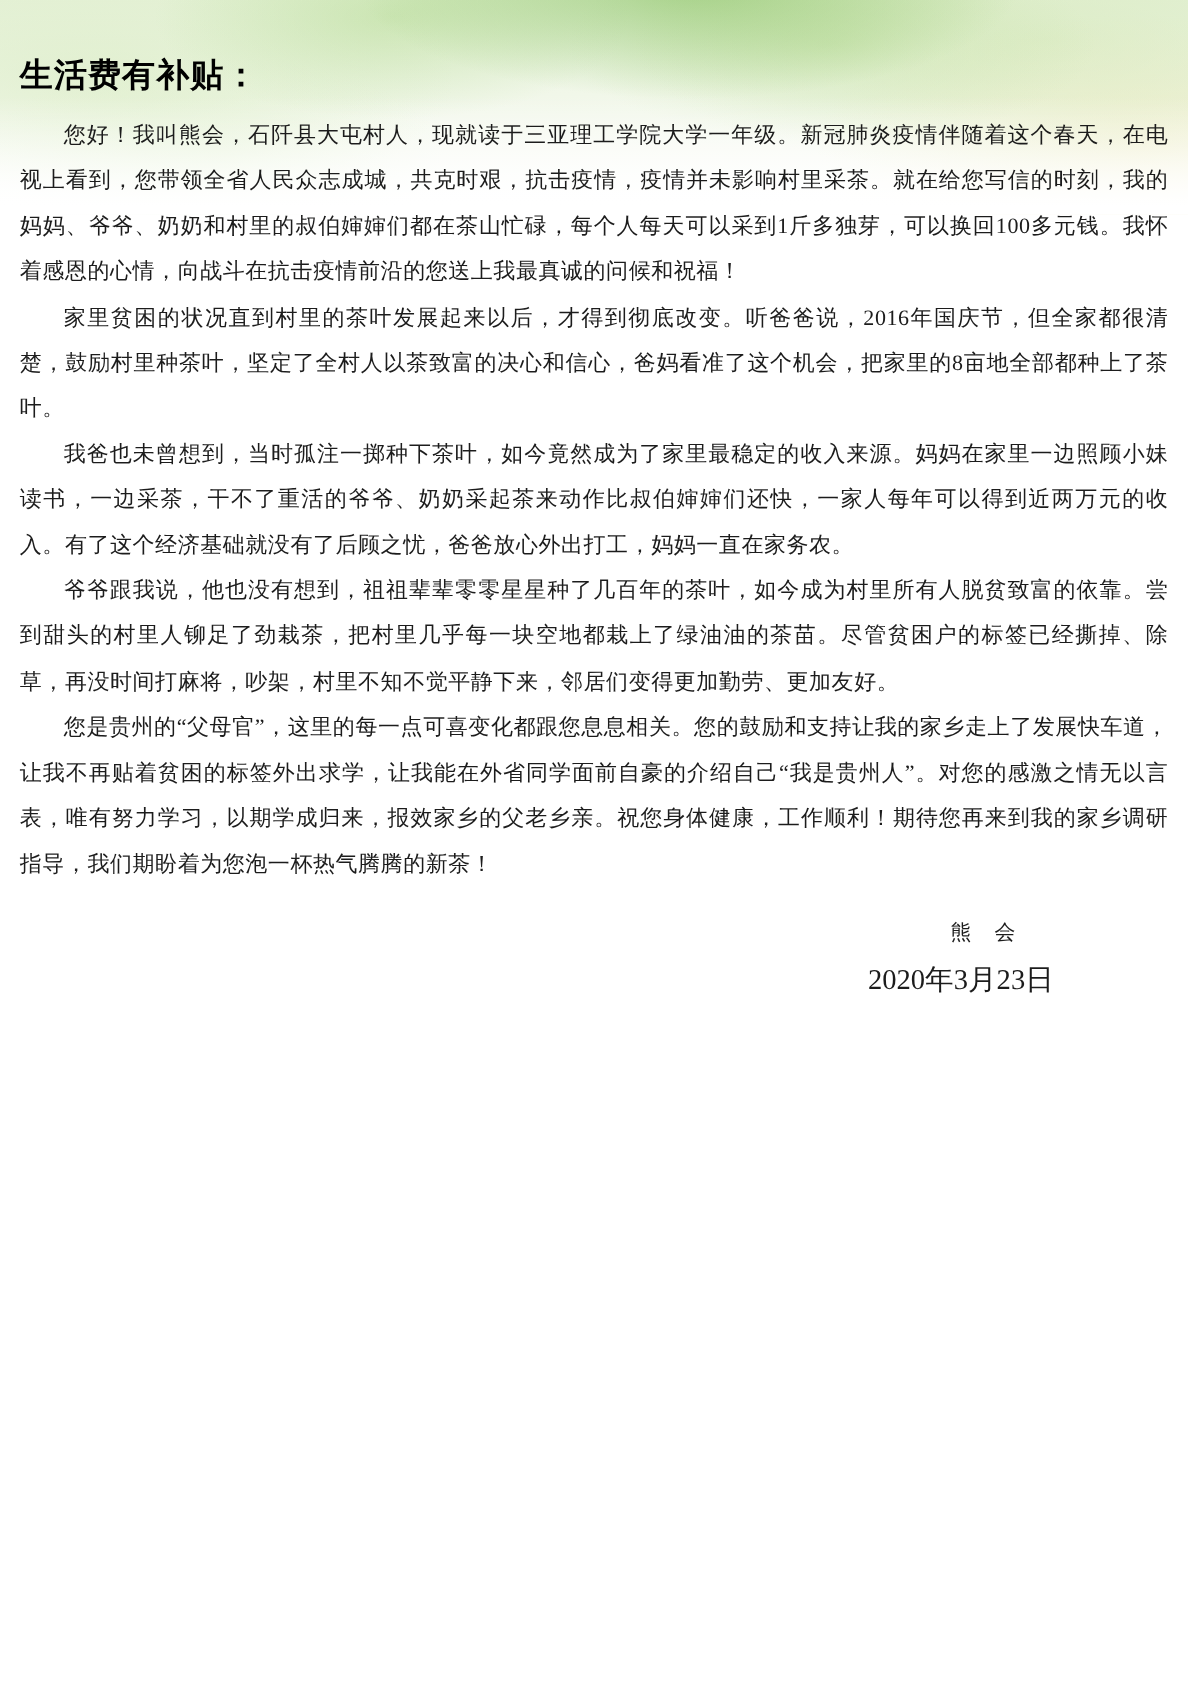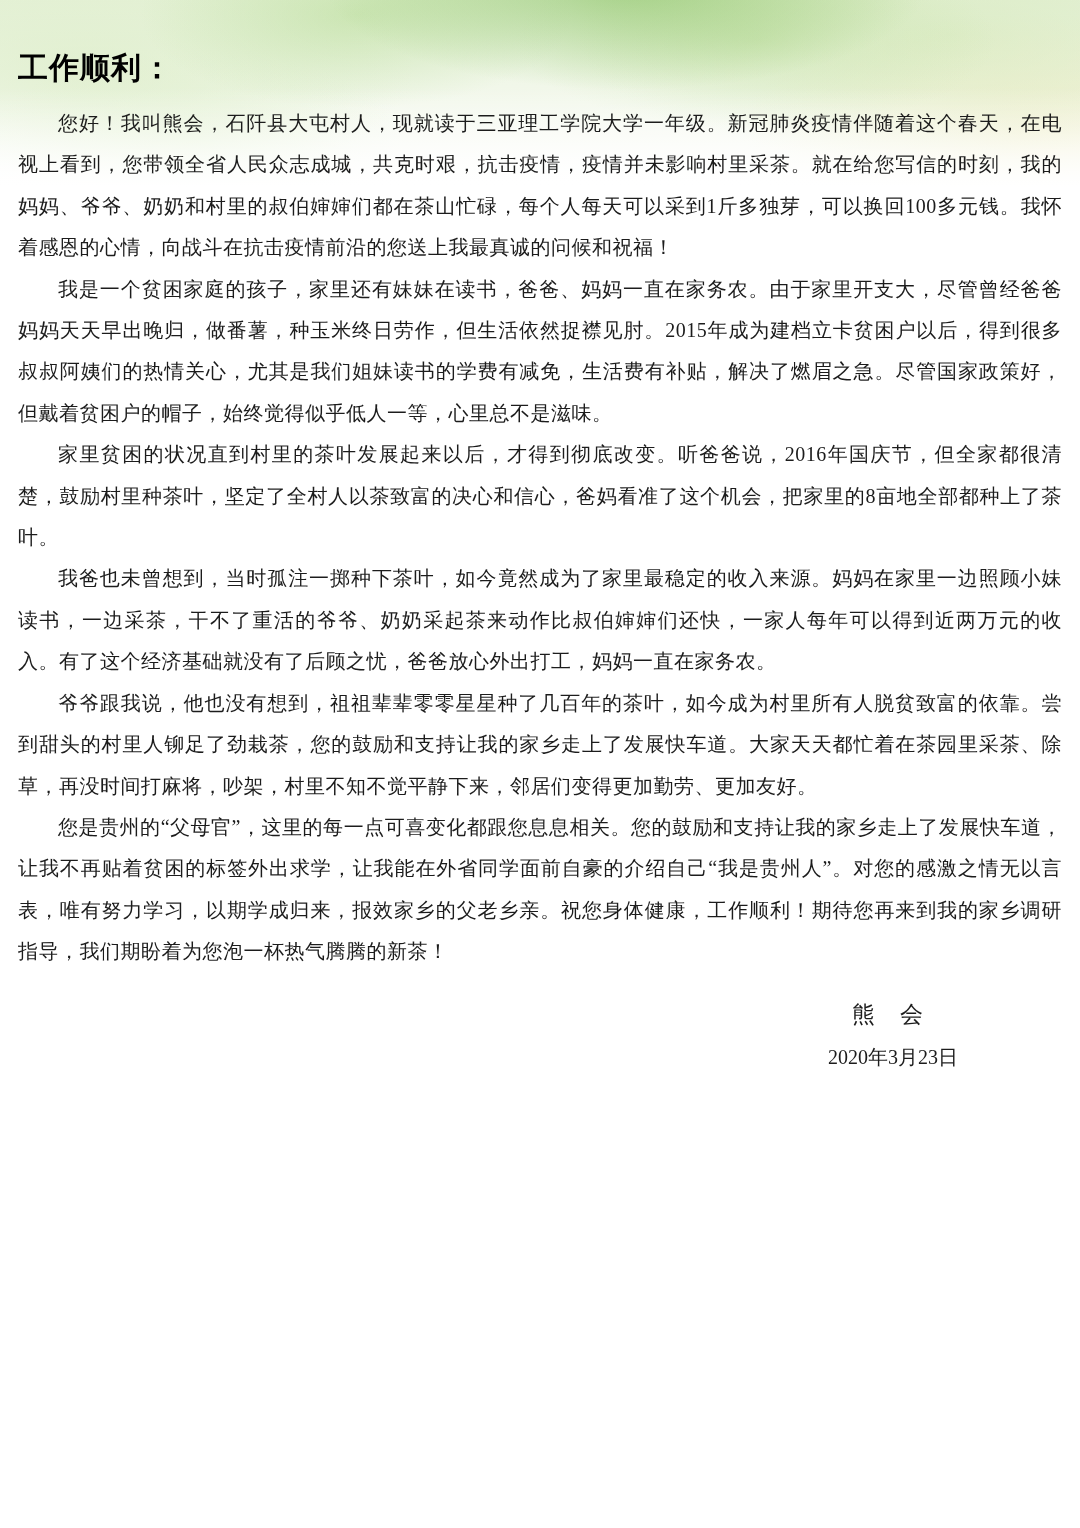--- a/index.html
+++ b/index.html
@@ -46,46 +46,45 @@
     text-align: justify;
     text-indent: 2em;
     letter-spacing: 0.5px;
     word-break: break-all;
   }
   .signature-block {
     margin-top: 22px;
     text-align: right;
   }
   .signer-name {
-    font-size: 23px;
+    font-size: 19px;
     line-height: 40px;
     padding-right: 138px;
     letter-spacing: 1px;
   }
   .letter-date {
-    font-size: 20px;
+    font-size: 26px;
     line-height: 44px;
     padding-right: 104px;
     text-align: right;
   }
 </style>
 </head>
 <body>
 
 <div class="watercolor-band"></div>
 
 <div class="letter">
-  <div class="salutation">工作顺利：</div>
+  <div class="salutation">生活费有补贴：</div>
 
   <div class="body-text">
     <p>您好！我叫熊会，石阡县大屯村人，现就读于三亚理工学院大学一年级。新冠肺炎疫情伴随着这个春天，在电视上看到，您带领全省人民众志成城，共克时艰，抗击疫情，疫情并未影响村里采茶。就在给您写信的时刻，我的妈妈、爷爷、奶奶和村里的叔伯婶婶们都在茶山忙碌，每个人每天可以采到1斤多独芽，可以换回100多元钱。我怀着感恩的心情，向战斗在抗击疫情前沿的您送上我最真诚的问候和祝福！</p>
-    <p>我是一个贫困家庭的孩子，家里还有妹妹在读书，爸爸、妈妈一直在家务农。由于家里开支大，尽管曾经爸爸妈妈天天早出晚归，做番薯，种玉米终日劳作，但生活依然捉襟见肘。2015年成为建档立卡贫困户以后，得到很多叔叔阿姨们的热情关心，尤其是我们姐妹读书的学费有减免，生活费有补贴，解决了燃眉之急。尽管国家政策好，但戴着贫困户的帽子，始终觉得似乎低人一等，心里总不是滋味。</p>
     <p>家里贫困的状况直到村里的茶叶发展起来以后，才得到彻底改变。听爸爸说，2016年国庆节，但全家都很清楚，鼓励村里种茶叶，坚定了全村人以茶致富的决心和信心，爸妈看准了这个机会，把家里的8亩地全部都种上了茶叶。</p>
     <p>我爸也未曾想到，当时孤注一掷种下茶叶，如今竟然成为了家里最稳定的收入来源。妈妈在家里一边照顾小妹读书，一边采茶，干不了重活的爷爷、奶奶采起茶来动作比叔伯婶婶们还快，一家人每年可以得到近两万元的收入。有了这个经济基础就没有了后顾之忧，爸爸放心外出打工，妈妈一直在家务农。</p>
-    <p>爷爷跟我说，他也没有想到，祖祖辈辈零零星星种了几百年的茶叶，如今成为村里所有人脱贫致富的依靠。尝到甜头的村里人铆足了劲栽茶，您的鼓励和支持让我的家乡走上了发展快车道。大家天天都忙着在茶园里采茶、除草，再没时间打麻将，吵架，村里不知不觉平静下来，邻居们变得更加勤劳、更加友好。</p>
+    <p>爷爷跟我说，他也没有想到，祖祖辈辈零零星星种了几百年的茶叶，如今成为村里所有人脱贫致富的依靠。尝到甜头的村里人铆足了劲栽茶，把村里几乎每一块空地都栽上了绿油油的茶苗。尽管贫困户的标签已经撕掉、除草，再没时间打麻将，吵架，村里不知不觉平静下来，邻居们变得更加勤劳、更加友好。</p>
     <p>您是贵州的“父母官”，这里的每一点可喜变化都跟您息息相关。您的鼓励和支持让我的家乡走上了发展快车道，让我不再贴着贫困的标签外出求学，让我能在外省同学面前自豪的介绍自己“我是贵州人”。对您的感激之情无以言表，唯有努力学习，以期学成归来，报效家乡的父老乡亲。祝您身体健康，工作顺利！期待您再来到我的家乡调研指导，我们期盼着为您泡一杯热气腾腾的新茶！</p>
   </div>
 
   <div class="signature-block">
     <div class="signer-name">熊　会</div>
     <div class="letter-date">2020年3月23日</div>
   </div>
 </div>
 
 </body></html>

